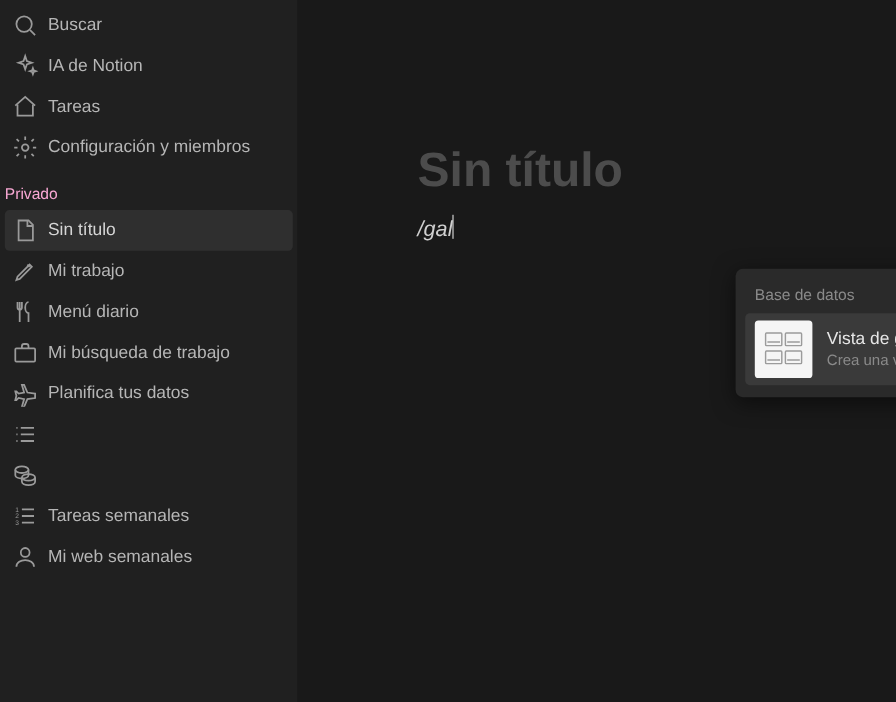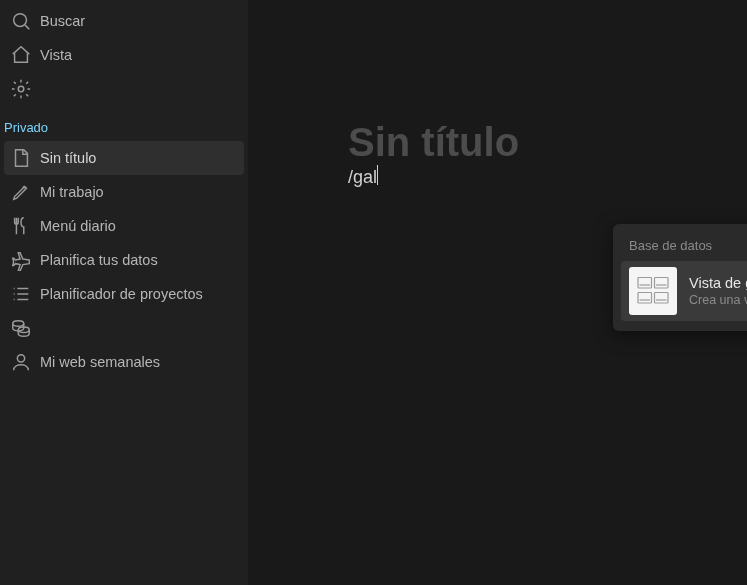--- a/index.html
+++ b/index.html
@@ -34,39 +34,41 @@
   }
   .side-item.active {
     background: #2f2f2f;
     border-radius: 4px;
     margin: 0 4px;
     padding-left: 6px;
     color: #d6d6d6;
   }
   .section-label {
     font-size: 13px;
-    color: #7dd3fc;
+    color: #f9a8d4;
     padding: 14px 4px 6px 4px;
   }
   .main {
     flex: 1;
     background: #191919;
     position: relative;
     padding: 120px 0 0 100px;
   }
   .page-title {
     font-size: 40px;
     font-weight: 700;
     color: #4c4c4c;
   }
   .slash-input {
+    margin-top: 14px;
     font-size: 18px;
     color: #d0d0d0;
     position: relative;
     display: inline-block;
+    font-style: italic;
   }
   .caret {
     display: inline-block;
     width: 1px; height: 20px;
     background: #d0d0d0;
     vertical-align: -2px;
     margin-left: 0px;
   }
   .popup {
     position: absolute;
@@ -117,39 +119,49 @@
     <div class="side-item">
       <span class="icon">
         <svg viewBox="0 0 24 24">
             <circle cx="11" cy="11" r="7"></circle>
             <line x1="16.5" y1="16.5" x2="21" y2="21"></line>
           </svg>
       </span>
       <span>Buscar</span>
     </div>
 
+    <div class="side-item">
+      <span class="icon">
+        <svg viewBox="0 0 24 24">
+            <path d="M12 3l1.5 4.5L18 9l-4.5 1.5L12 15l-1.5-4.5L6 9l4.5-1.5z"></path>
+            <path d="M19 14l.7 2 2 .7-2 .7-.7 2-.7-2-2-.7 2-.7z"></path>
+          </svg>
+      </span>
+      <span>IA de Notion</span>
+    </div>
 
     <div class="side-item">
       <span class="icon">
         <svg viewBox="0 0 24 24">
             <path d="M3 11l9-8 9 8"></path>
             <path d="M5 10v10h14V10"></path>
           </svg>
       </span>
-      <span>Vista</span>
+      <span>Tareas</span>
     </div>
 
 
     <div class="side-item">
       <span class="icon">
         <svg viewBox="0 0 24 24">
             <circle cx="12" cy="12" r="3"></circle>
             <path d="M12 2v3M12 19v3M4.2 4.2l2.1 2.1M17.7 17.7l2.1 2.1M2 12h3M19 12h3M4.2 19.8l2.1-2.1M17.7 6.3l2.1-2.1"></path>
           </svg>
       </span>
+      <span>Configuración y miembros</span>
     </div>
 
     <div class="section-label">Privado</div>
 
     <div class="side-item active">
       <span class="icon">
         <svg viewBox="0 0 24 24">
             <path d="M6 3h9l4 4v14H6z"></path>
             <path d="M14 3v5h5"></path>
           </svg>
@@ -170,20 +182,29 @@
     <div class="side-item">
       <span class="icon">
         <svg viewBox="0 0 24 24">
             <path d="M7 3v8M5 3v5a2 2 0 0 0 4 0V3M7 11v10"></path>
             <path d="M15 3c-1.5 0-3 2-3 5s1.5 5 3 5v8"></path>
           </svg>
       </span>
       <span>Menú diario</span>
     </div>
 
+    <div class="side-item">
+      <span class="icon">
+        <svg viewBox="0 0 24 24">
+            <rect x="3" y="8" width="18" height="12" rx="1"></rect>
+            <path d="M9 8V6a2 2 0 0 1 2-2h2a2 2 0 0 1 2 2v2"></path>
+          </svg>
+      </span>
+      <span>Mi búsqueda de trabajo</span>
+    </div>
 
     <div class="side-item">
       <span class="icon">
         <svg viewBox="0 0 24 24">
             <path d="M21 12l-7-1-3-7h-2l2 7-5 1-2-2H3l1 4-1 4h1l2-2 5 1-2 7h2l3-7 7-1v-2z"></path>
           </svg>
       </span>
       <span>Planifica tus datos</span>
     </div>
 
@@ -191,35 +212,47 @@
       <span class="icon">
         <svg viewBox="0 0 24 24">
             <line x1="4" y1="6" x2="5" y2="6"></line>
             <line x1="8" y1="6" x2="20" y2="6"></line>
             <line x1="4" y1="12" x2="5" y2="12"></line>
             <line x1="8" y1="12" x2="20" y2="12"></line>
             <line x1="4" y1="18" x2="5" y2="18"></line>
             <line x1="8" y1="18" x2="20" y2="18"></line>
           </svg>
       </span>
-      <span>Planificador de proyectos</span>
     </div>
 
     <div class="side-item">
       <span class="icon">
         <svg viewBox="0 0 24 24">
             <ellipse cx="9" cy="7" rx="6" ry="3"></ellipse>
             <path d="M3 7v5c0 1.7 2.7 3 6 3s6-1.3 6-3V7"></path>
             <ellipse cx="15" cy="14" rx="6" ry="3"></ellipse>
             <path d="M9 14v4c0 1.7 2.7 3 6 3s6-1.3 6-3v-4"></path>
           </svg>
       </span>
     </div>
 
 
+    <div class="side-item">
+      <span class="icon">
+        <svg viewBox="0 0 24 24">
+            <line x1="9" y1="6" x2="20" y2="6"></line>
+            <line x1="9" y1="12" x2="20" y2="12"></line>
+            <line x1="9" y1="18" x2="20" y2="18"></line>
+            <text x="3" y="8" font-size="6" stroke="none" fill="currentColor">1</text>
+            <text x="3" y="14" font-size="6" stroke="none" fill="currentColor">2</text>
+            <text x="3" y="20" font-size="6" stroke="none" fill="currentColor">3</text>
+          </svg>
+      </span>
+      <span>Tareas semanales</span>
+    </div>
 
     <div class="side-item">
       <span class="icon">
         <svg viewBox="0 0 24 24">
             <circle cx="12" cy="8" r="4"></circle>
             <path d="M4 21c0-4 4-6 8-6s8 2 8 6"></path>
           </svg>
       </span>
       <span>Mi web semanales</span>
     </div>

